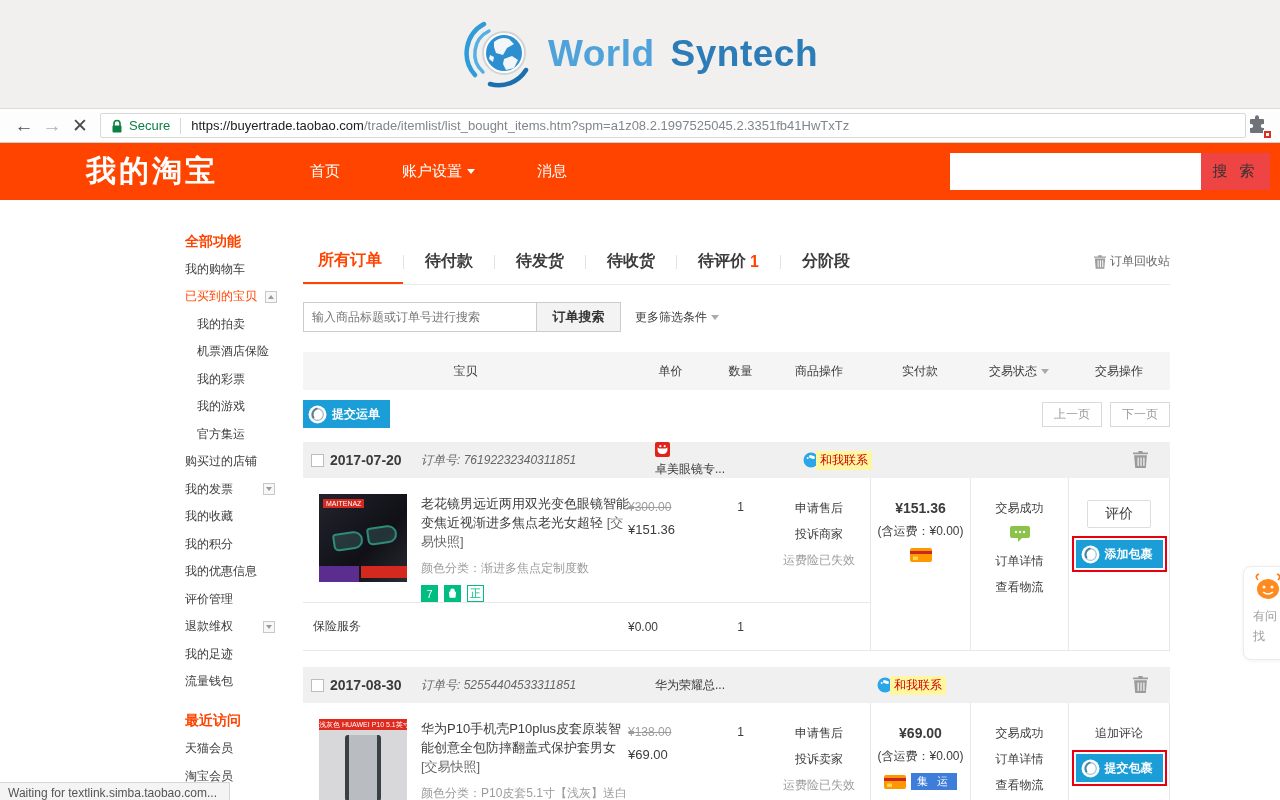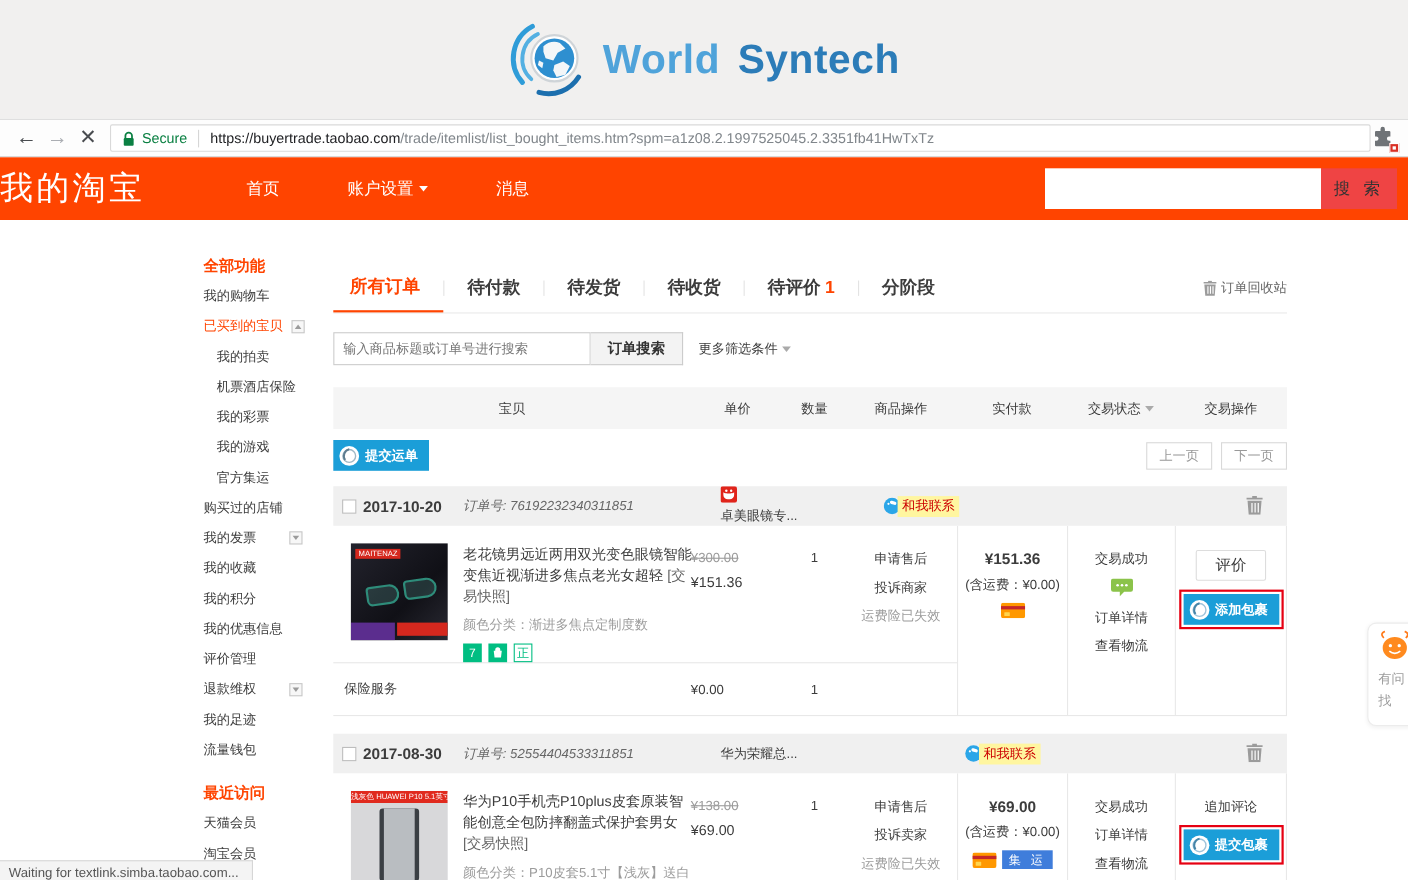--- a/index.html
+++ b/index.html
@@ -20,21 +20,21 @@
   .secure-label { color:#0B8043; font-size:13px; margin:0 10px 0 6px; }
   .url-divider { width:1px; height:16px; background:#D6D6D6; margin-right:10px; }
   .url-main { font-size:13px; color:#202124; }
   .url-path { font-size:13px; color:#80868B; }
   .ext-wrap { position:relative; width:24px; height:24px; }
   .ext-badge { position:absolute; right:-2px; bottom:-1px; width:9px; height:9px; background:#D93025; border:1px solid #fff; }
   .ext-badge i { display:block; width:3px; height:3px; background:#fff; margin:2px auto; }
 
   
   .site-header { height:57px; background:#FF4400; display:flex; align-items:center; position:relative; }
-  .site-logo { font-size:30px; font-weight:normal; color:#fff; letter-spacing:3px; }
+  .site-logo { font-size:30px; font-weight:bold; color:#fff; margin-left:86px; letter-spacing:3px; }
   .site-nav { display:flex; align-items:center; margin-left:92px; gap:62px; }
   .site-nav .nav-item { color:#fff; font-size:15px; cursor:pointer; display:flex; align-items:center; gap:5px; }
   .caret-down-w { width:0; height:0; border-left:4px solid transparent; border-right:4px solid transparent; border-top:5px solid #fff; }
   .hdr-search { position:absolute; right:10px; top:10px; display:flex; }
   .hdr-search input { width:251px; height:37px; border:none; outline:none; padding:0 10px; font-size:14px; background:#fff; }
   .hdr-search .btn { width:69px; height:37px; background:#ef4444; color:#333; font-size:15px; display:flex; align-items:center; justify-content:center; letter-spacing:4px; cursor:pointer; }
 
   
   .sidebar { position:absolute; left:185px; top:228px; width:118px; }
   .sidebar ul { list-style:none; }
@@ -310,21 +310,21 @@
       </span>
       <span class="pager">
         <span class="pg">上一页</span>
         <span class="pg">下一页</span>
       </span>
     </div>
 
     <div class="order order--1">
       <div class="order-head">
         <span class="cb"></span>
-        <span class="o-date">2017-10-20</span>
+        <span class="o-date">2017-07-20</span>
         <span class="o-no"><span>订单号:</span> <span>76192232340311851</span></span>
         <span class="o-shop">
           <svg width="15" height="15" viewBox="0 0 15 15">
             <rect width="15" height="15" rx="2" fill="#E0241B"></rect>
             <path d="M2.6 5.6c1.2 1 2.4 1 3.4 1h3c1 0 2.2 0 3.4-1v2.3c0 2.2-1.8 4-4 4h-1.8c-2.2 0-4-1.8-4-4z" fill="#fff"></path>
             <circle cx="5.3" cy="4.2" r="1.1" fill="#fff"></circle>
               <circle cx="9.7" cy="4.2" r="1.1" fill="#fff"></circle>
           </svg>
           <span>卓美眼镜专...</span>
         </span>

